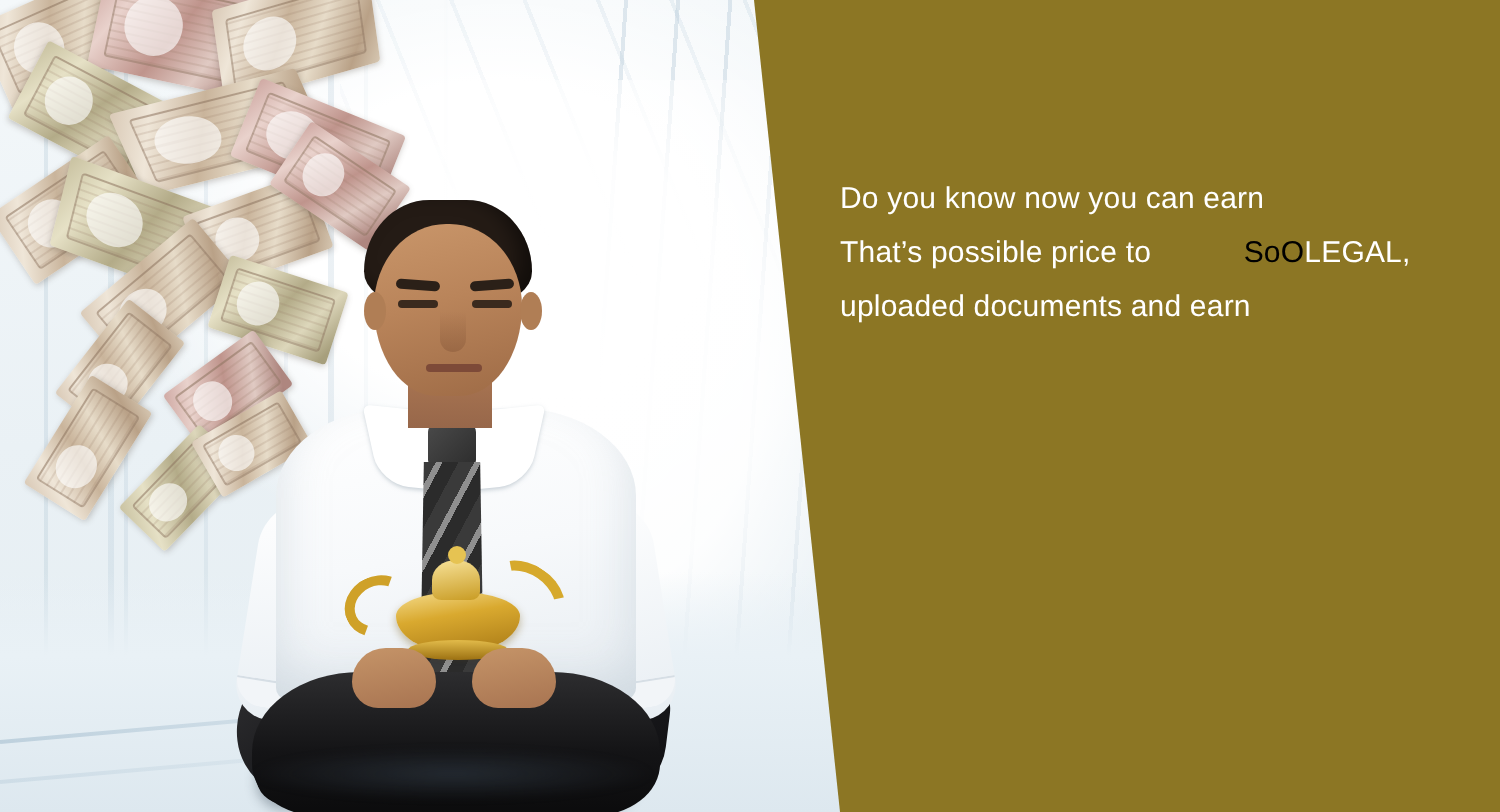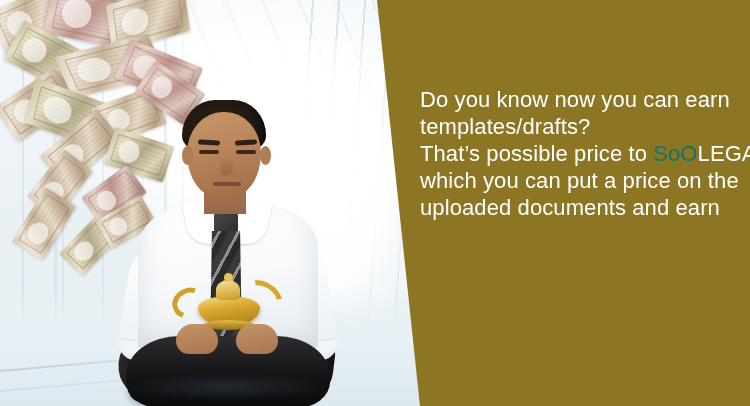--- a/index.html
+++ b/index.html
@@ -246,26 +246,26 @@
   #gold{
     position:absolute; top:0; right:0;
     width:400px; height:406px;
     background:#8c7624;
     clip-path:polygon(27px 0, 400px 0, 400px 406px, 70px 406px);
   }
   #copy{
     position:absolute; left:420px; top:86px;
     width:310px;
     color:#ffffff;
-    font-size:22px;
+    font-size:15px;
     line-height:27px;
     letter-spacing:.1px;
   }
   #copy p{ margin:0; white-space:nowrap; }
-  .brand{ color:#0f766e; }
+  .brand{ color:#000000;margin-left:42px; }
 </style>
 </head>
 <body>
 
 <div id="banner">
 
   <div id="photo">
 
     <div class="wall-left"></div>
     <div class="wall-left2"></div>
@@ -339,19 +339,17 @@
       <div class="hand-r"></div>
     </div>
 
     <div class="reflection"></div>
   </div>
 
   <div id="gold"></div>
 
   <div id="copy">
     <p>Do you know now you can earn</p>
-    <p>templates/drafts?</p>
     <p><span>That’s possible price to </span><span class="brand">SoO</span><span>LEGAL,</span></p>
-    <p>which you can put a price on the</p>
     <p>uploaded documents and earn</p>
   </div>
 
 </div>
 
 </body></html>

